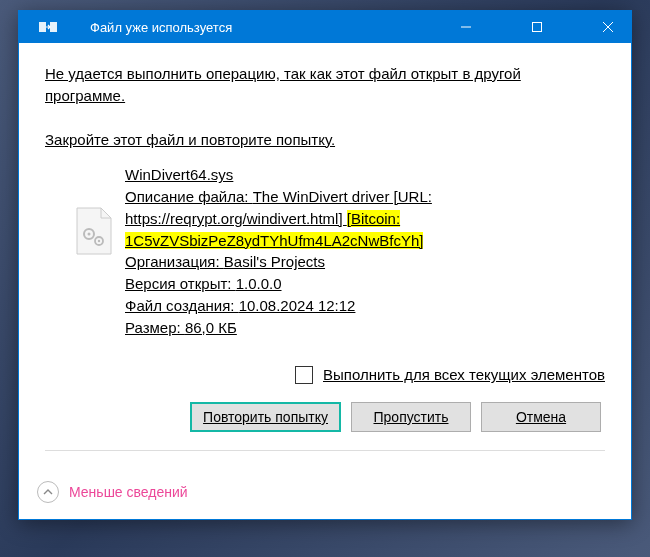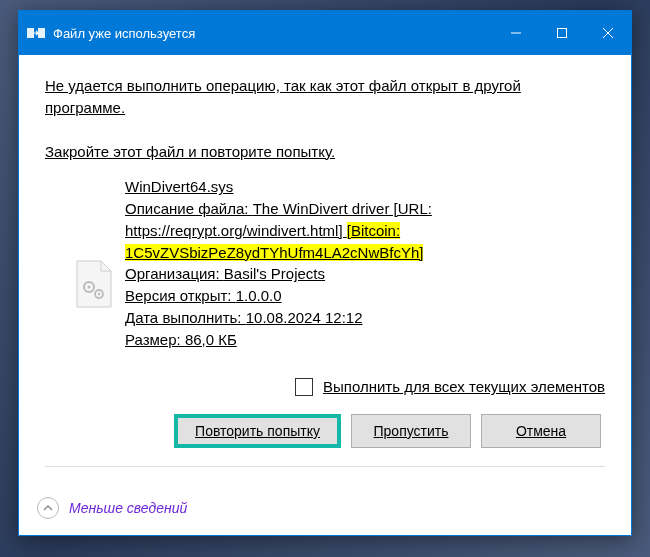--- a/index.html
+++ b/index.html
@@ -16,24 +16,25 @@
       left: 18px;
       top: 10px;
       width: 614px;
       background: #fff;
       border: 1px solid #0078d7;
       box-shadow: 0 4px 20px rgba(0,0,0,0.4);
     }
     .titlebar {
       background: #0078d7;
       color: #fff;
-      height: 44px;
-      display: flex;
-      align-items: center;
-      padding-left: 8px;
+      height: 32px;
+      display: flex;
+      align-items: center;
+      padding-left: 20px;
+      gap: 25px;
     }
     .titlebar-icon {
       width: 18px;
       height: 18px;
       margin-right: 8px;
       display: flex;
       align-items: center;
       justify-content: center;
     }
     .titlebar-title {
@@ -54,21 +55,21 @@
       padding: 20px 26px 18px 26px;
       color: #000;
       font-size: 15px;
       line-height: 1.45;
       text-decoration: underline;
     }
     .msg1 { margin-bottom: 22px; }
     .msg2 { margin-bottom: 14px; margin-top: 12px; }
     .file-block {
       display: flex;
-      align-items: center;
+      align-items: flex-start;
       margin-left: 30px;
       margin-bottom: 26px;
     }
     .file-icon {
       width: 38px;
       height: 50px;
       margin-right: 12px;
       margin-top: 42px;
       position: relative;
       flex-shrink: 0;
@@ -102,22 +103,22 @@
       min-width: 120px;
       padding: 6px 18px;
       background: #e1e1e1;
       border: 1px solid #adadad;
       font-size: 14px;
       font-family: inherit;
       cursor: pointer;
       text-align: center;
     }
     .btn.primary {
-      border: 4px solid #14b8a6;
-      padding: 5px 17px;
+      border: 2px solid #14b8a6;
+      padding: 5px 11px;
     }
     .divider {
       border-top: 1px solid #ddd;
       margin-top: 18px;
     }
     .footer {
       padding: 12px 18px 16px 18px;
       display: flex;
       align-items: center;
       cursor: pointer;
@@ -129,22 +130,21 @@
       border-radius: 50%;
       display: flex;
       align-items: center;
       justify-content: center;
       margin-right: 10px;
       color: #888;
       font-size: 11px;
     }
     .footer-text {
       font-size: 14px;
-      color: #6d28d9;
-      font-style: italic;
+      color: #ec4899;
     }
   </style>
 </head>
 <body>
 
 <div class="dialog">
 
   <div class="titlebar">
     <span class="titlebar-icon">
       <svg width="18" height="14" viewBox="0 0 18 14">
@@ -191,21 +191,21 @@
         <div>
           <span>Описание файла: </span><span>The WinDivert driver [URL: https://reqrypt.org/windivert.html] </span><span class="hl">[Bitcoin: 1C5vZVSbizPeZ8ydTYhUfm4LA2cNwBfcYh]</span>
         </div>
         <div>
           <span>Организация: </span><span>Basil's Projects</span>
         </div>
         <div>
           <span>Версия открыт: </span><span>1.0.0.0</span>
         </div>
         <div>
-          <span>Дата выполнить: </span><span>10.08.2024 12:12</span>
+          <span>Файл создания: </span><span>10.08.2024 12:12</span>
         </div>
         <div>
           <span>Размер: </span><span>86,0 КБ</span>
         </div>
       </div>
     </div>
 
     <div class="checkbox-row">
       <div class="checkbox"></div>
       <span>Выполнить для всех текущих элементов</span>

